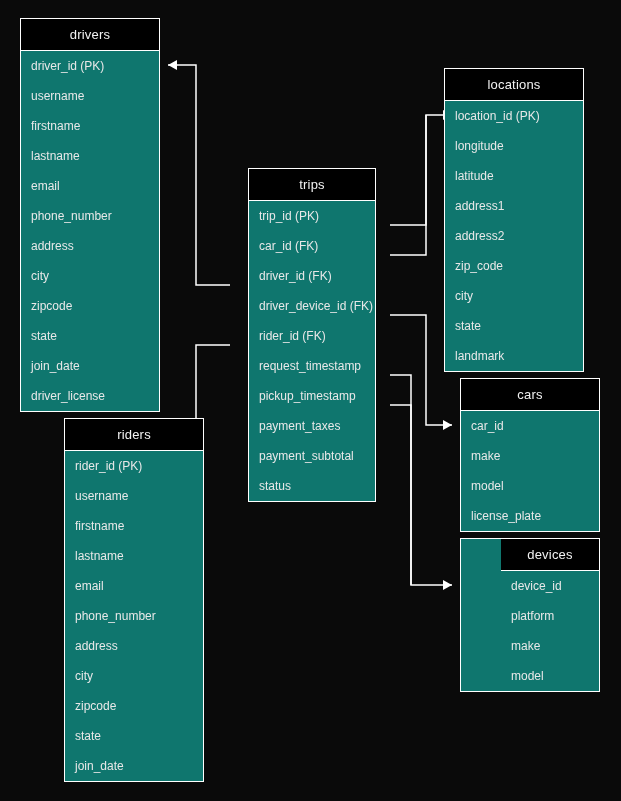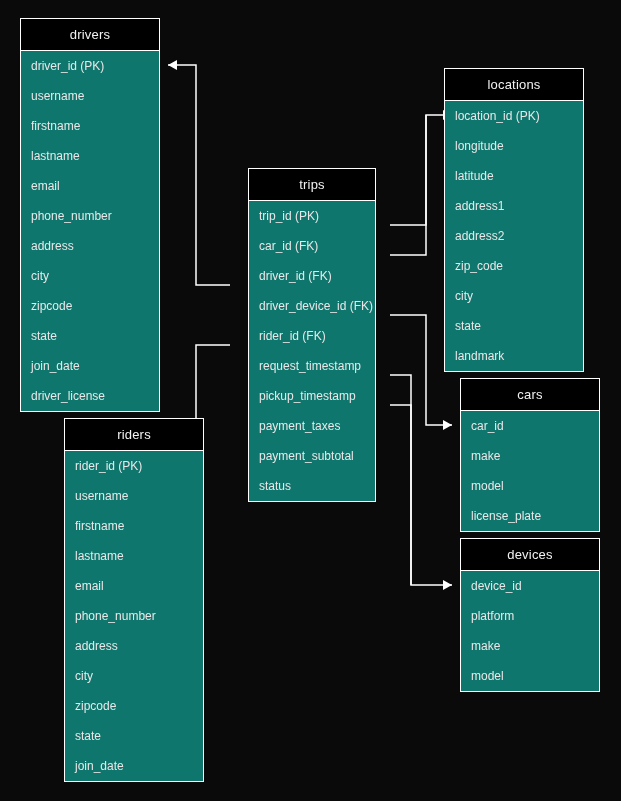--- a/index.html
+++ b/index.html
@@ -143,21 +143,21 @@
       </div>
       <div class="entity" style="left: 460px; top: 378px; width: 140px;">
         <div class="entity-header">cars</div>
         <ul class="entity-fields">
           <li class="field">car_id</li>
           <li class="field">make</li>
           <li class="field">model</li>
           <li class="field">license_plate</li>
         </ul>
       </div>
-      <div class="entity" style="left: 460px; top: 538px; width: 140px;">
+      <div class="entity" style="left: 460px; top: 538px; width: 140px; padding-left: 40px;">
         <div class="entity-header">devices</div>
         <ul class="entity-fields">
           <li class="field">device_id</li>
           <li class="field">platform</li>
           <li class="field">make</li>
           <li class="field">model</li>
         </ul>
       </div>
     </div>
 </div>

